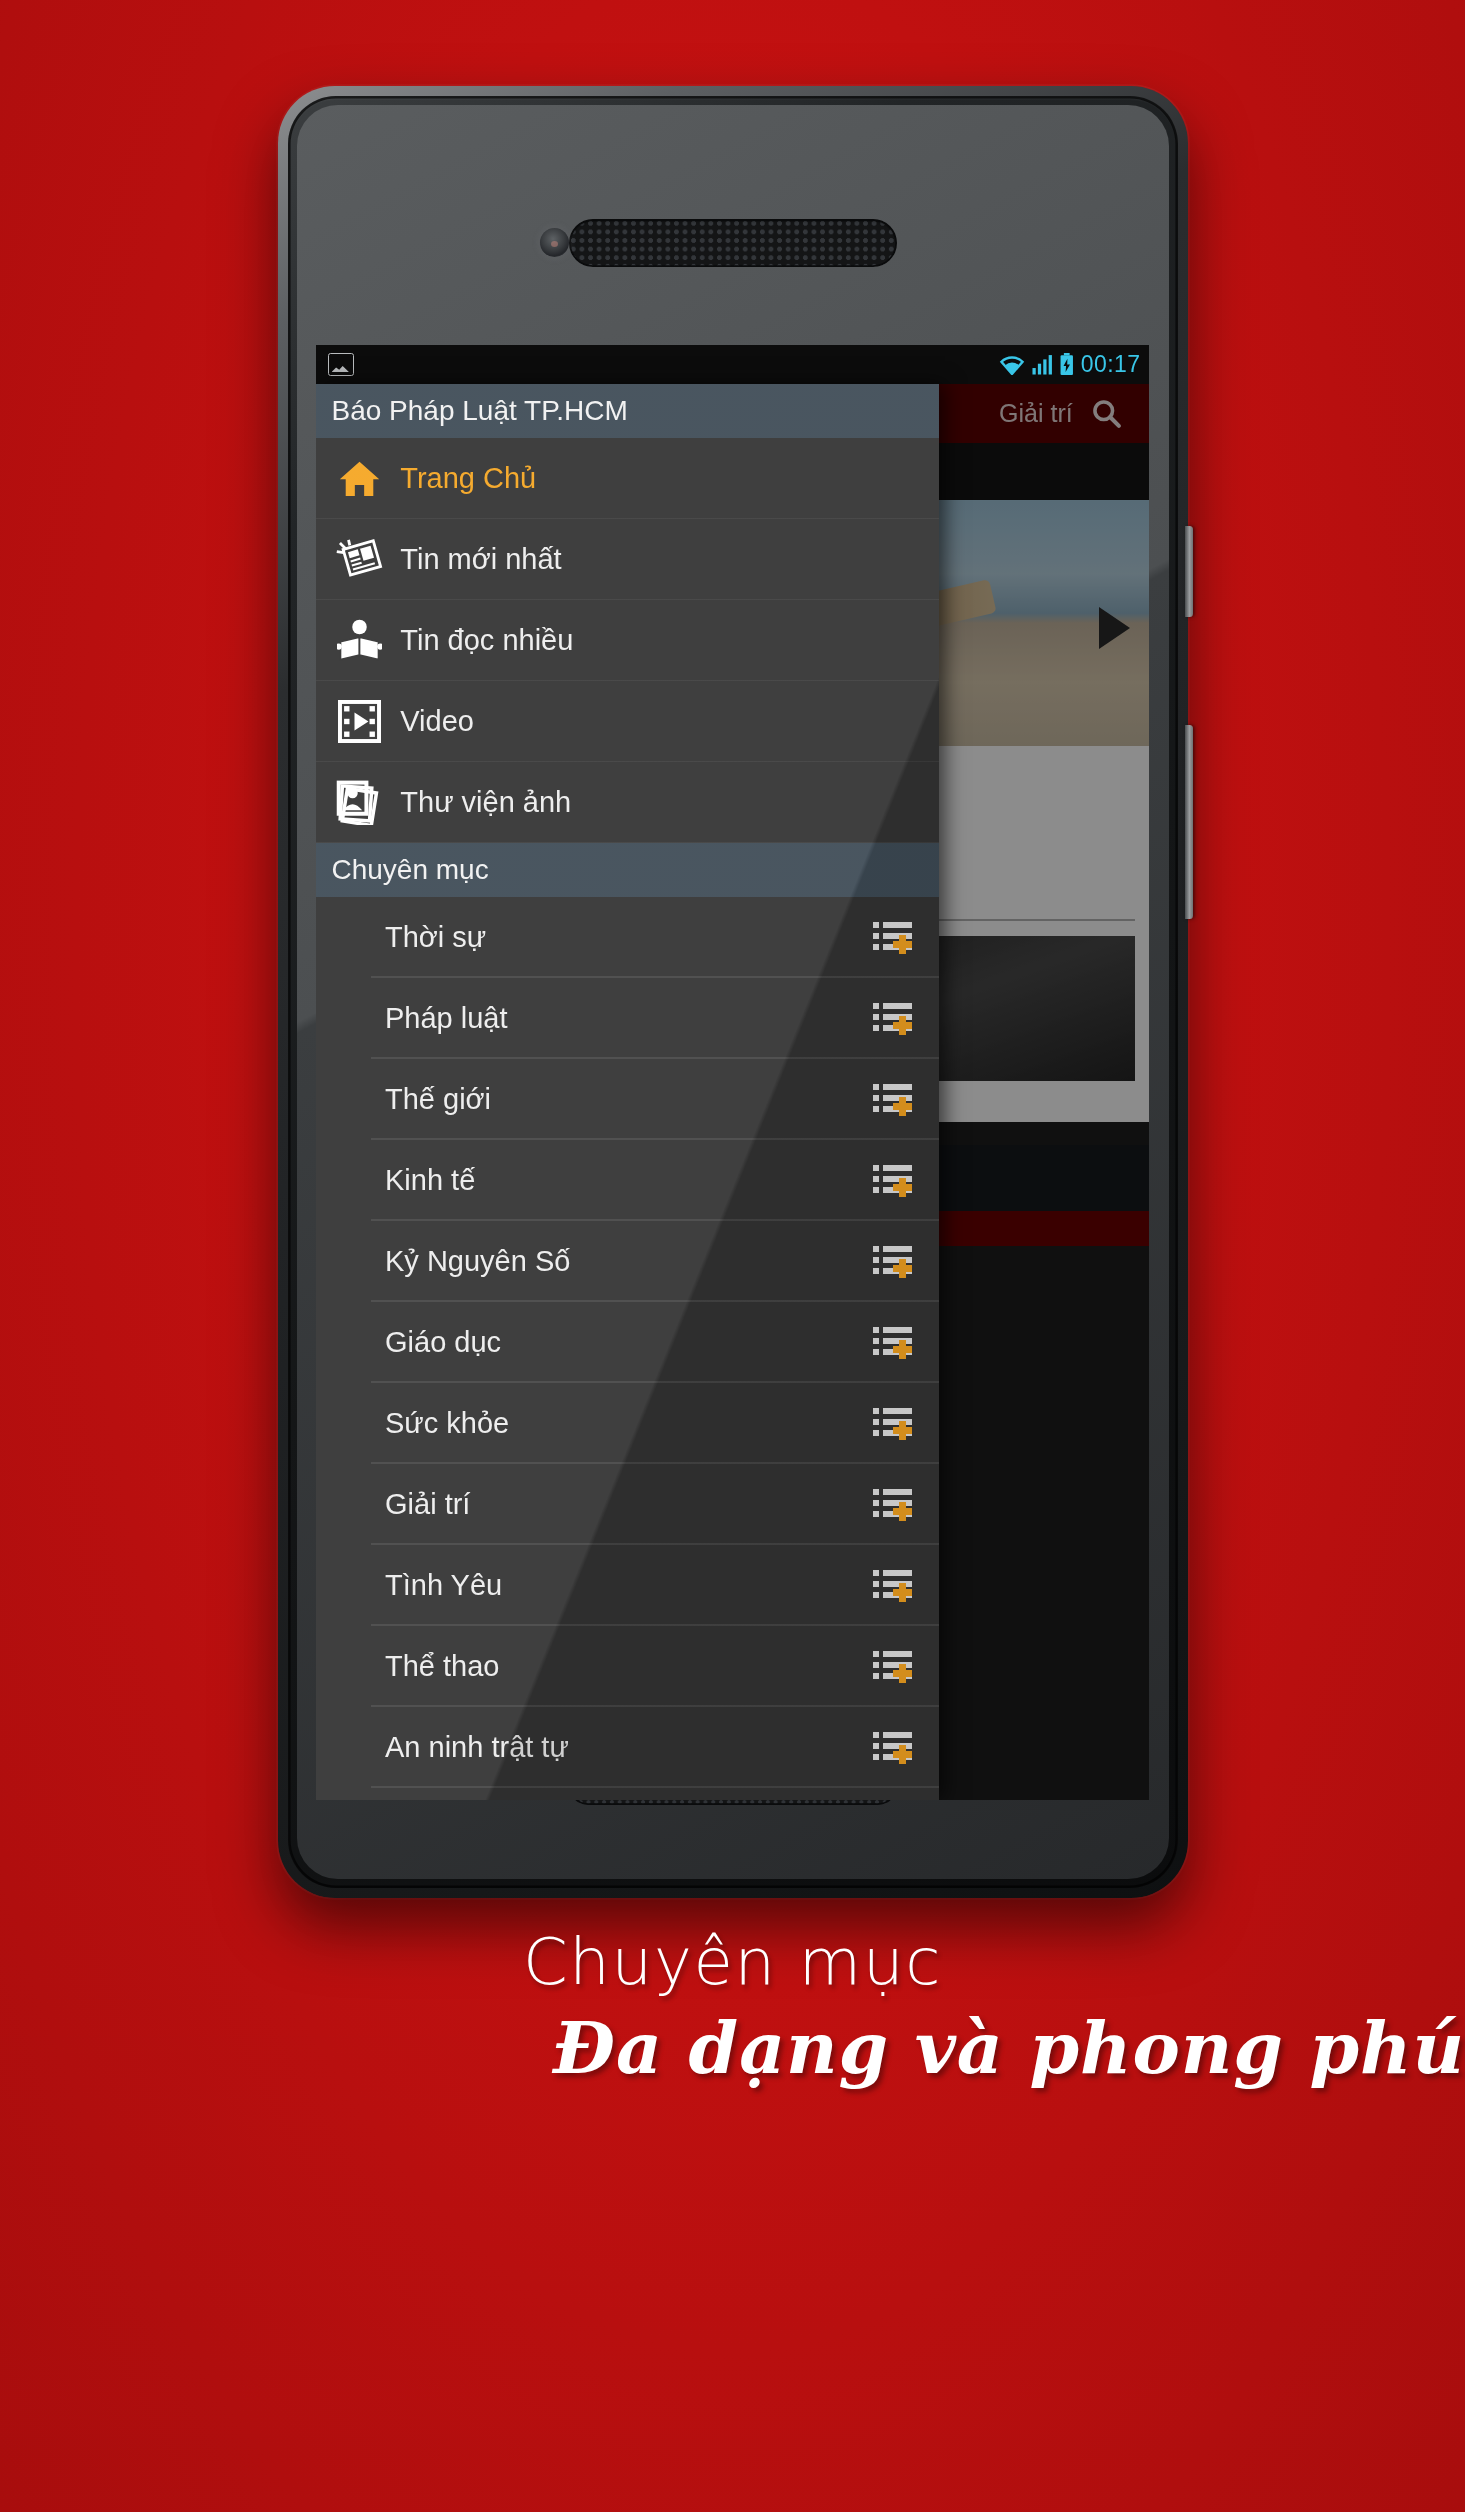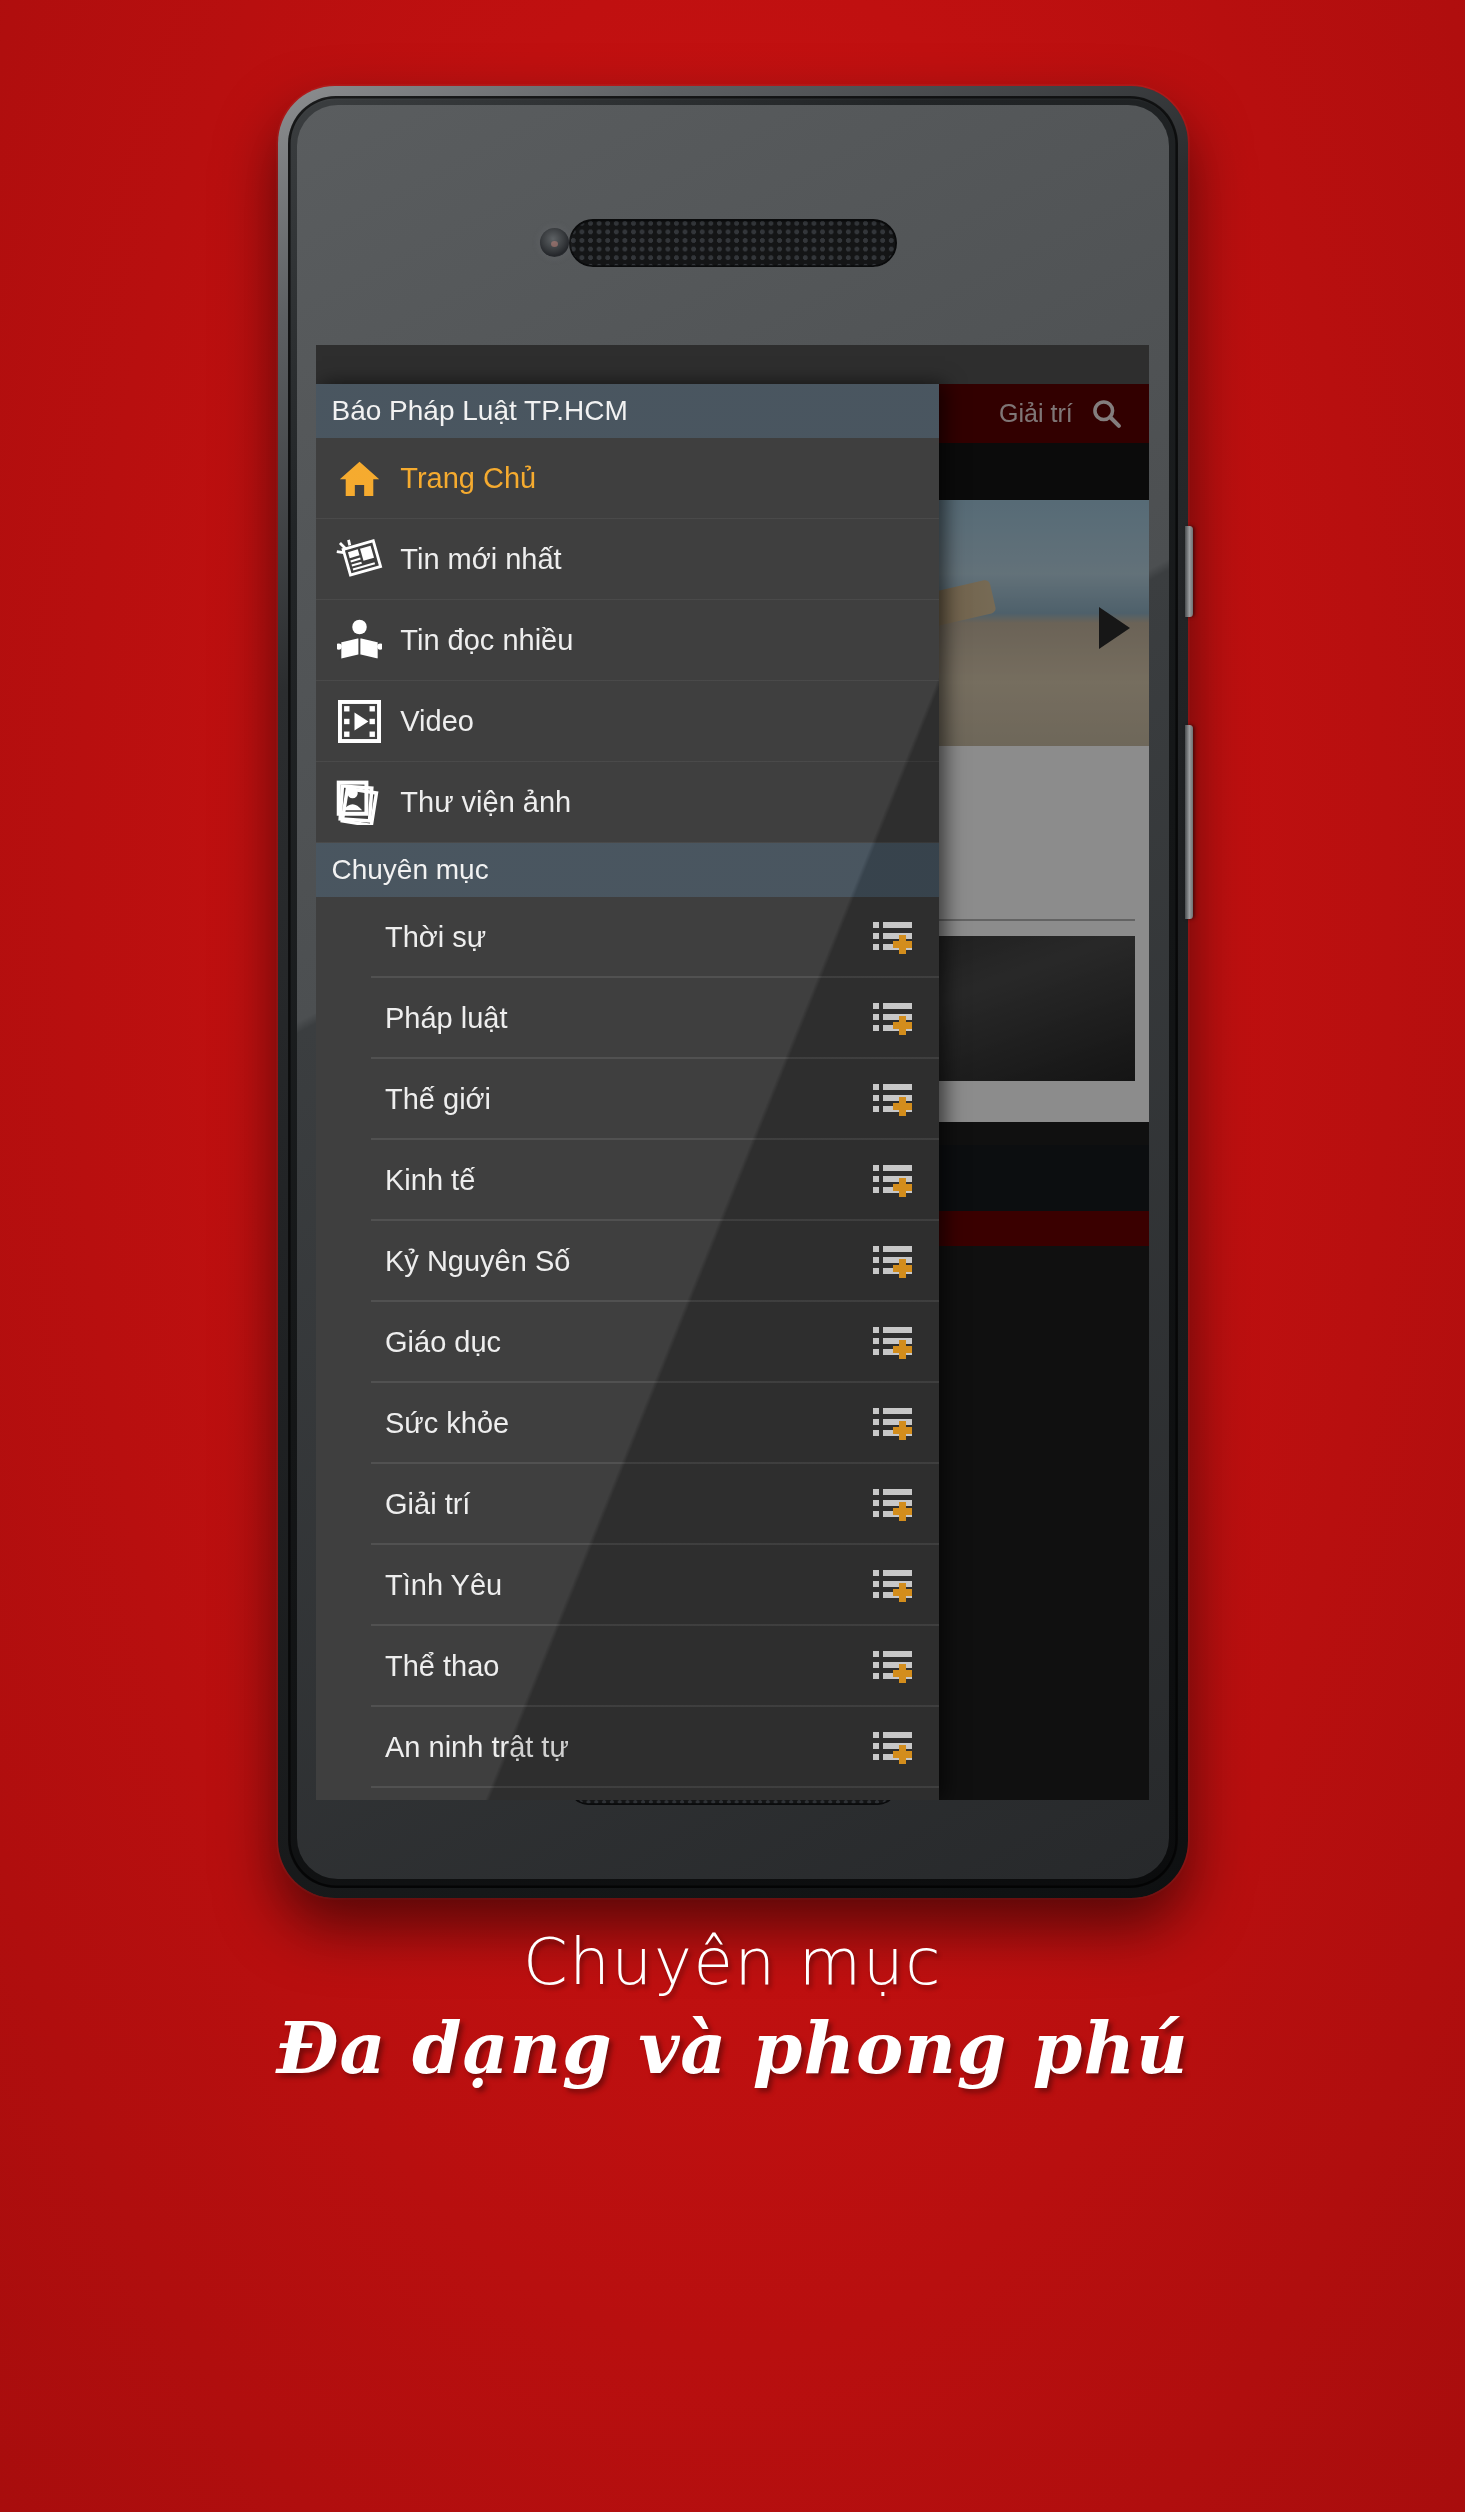--- a/index.html
+++ b/index.html
@@ -209,38 +209,62 @@
     font-family:"DejaVu Sans", sans-serif;
     font-size:64px; color:#ffffff; font-weight:300;
     letter-spacing:1.7px;
     text-shadow:2.6px 3.5px 4.3px rgba(0,0,0,.32);
   }
   #marketing-line2{
     font-family:"DejaVu Serif", serif;
     font-size:71px; color:#ffffff; font-weight:bold; font-style:italic;
     margin-top:7px; letter-spacing:0.9px;
     text-shadow:3.5px 4.3px 5.2px rgba(0,0,0,.35);
+    text-align:right;
   }
 </style>
 </head>
 <body>
 
 <div id="phone-device">
   <div class="phone-shell"></div>
   <div class="phone-bezel"></div>
   <div class="phone-glass">
     <div class="earpiece"></div>
     <div class="front-camera"></div>
     <div class="bottom-speaker"></div>
   </div>
   <div class="side-btn" id="power-button"></div>
   <div class="side-btn" id="volume-button"></div>
 
   <div id="phone-screen">
 
+    <div id="status-bar">
+      <div class="sb-left">
+        <span class="sb-icon-img"></span>
+      </div>
+      <div class="sb-right">
+        <svg width="26" height="21.6" viewBox="0 0 24 20">
+          <path d="M12 18.5 L2.2 7.2 a14 14 0 0 1 19.6 0 Z" fill="none" stroke="#39c6e8" stroke-width="2.2"></path>
+          <path d="M12 18 L5.6 10.4 a9.5 9.5 0 0 1 12.8 0 Z" fill="#39c6e8"></path>
+        </svg>
+        <svg width="22.4" height="21.6" viewBox="0 0 20 20">
+          <rect x="1" y="13" width="3" height="6" fill="#39c6e8"></rect>
+          <rect x="6" y="9" width="3" height="10" fill="#39c6e8"></rect>
+          <rect x="11" y="5" width="3" height="14" fill="#39c6e8"></rect>
+          <rect x="16" y="1" width="3" height="18" fill="#39c6e8"></rect>
+        </svg>
+        <svg width="15.5" height="23" viewBox="0 0 12 20">
+          <rect x="3.5" y="0" width="5" height="2" fill="#39c6e8"></rect>
+          <rect x="0.6" y="2" width="10.8" height="17.2" rx="1" fill="#39c6e8"></rect>
+          <path d="M6.6 5 L3.2 11.2 h2.2 L5 16.5 L8.8 9.9 H6.4 Z" fill="#0c0c0c"></path>
+        </svg>
+        <span class="sb-time">00:17</span>
+      </div>
+    </div>
 
     <div id="content-layer">
       <div id="app-bar">
         <span class="ab-title">Giải trí</span>
         <svg width="33" height="33" viewBox="0 0 24 24">
           <circle cx="10" cy="10" r="6.4" fill="none" stroke="#efe3e3" stroke-width="2.6"></circle>
           <line x1="14.6" y1="14.6" x2="21" y2="21" stroke="#efe3e3" stroke-width="3" stroke-linecap="round"></line>
         </svg>
       </div>
 

